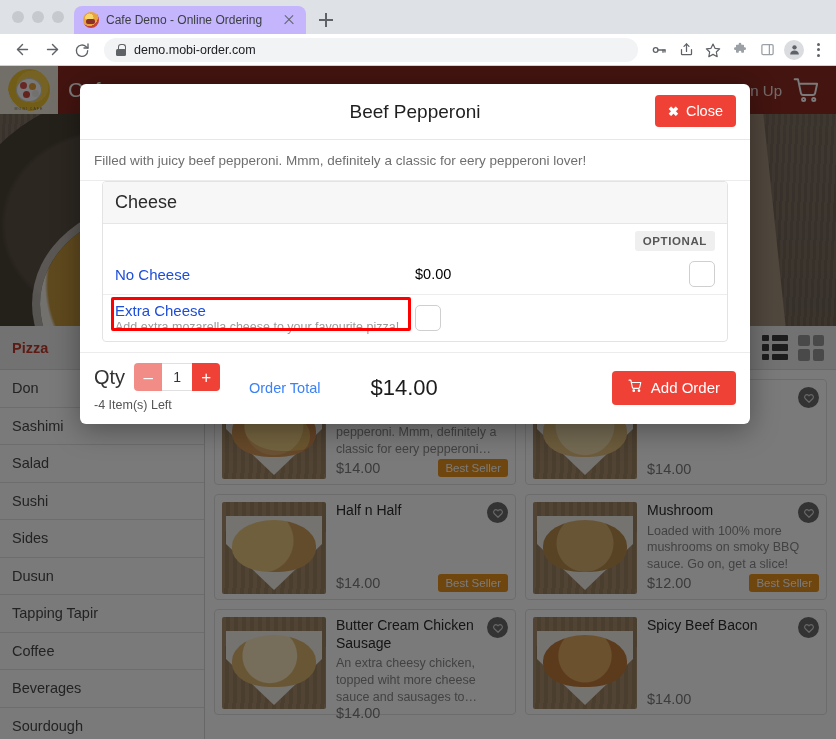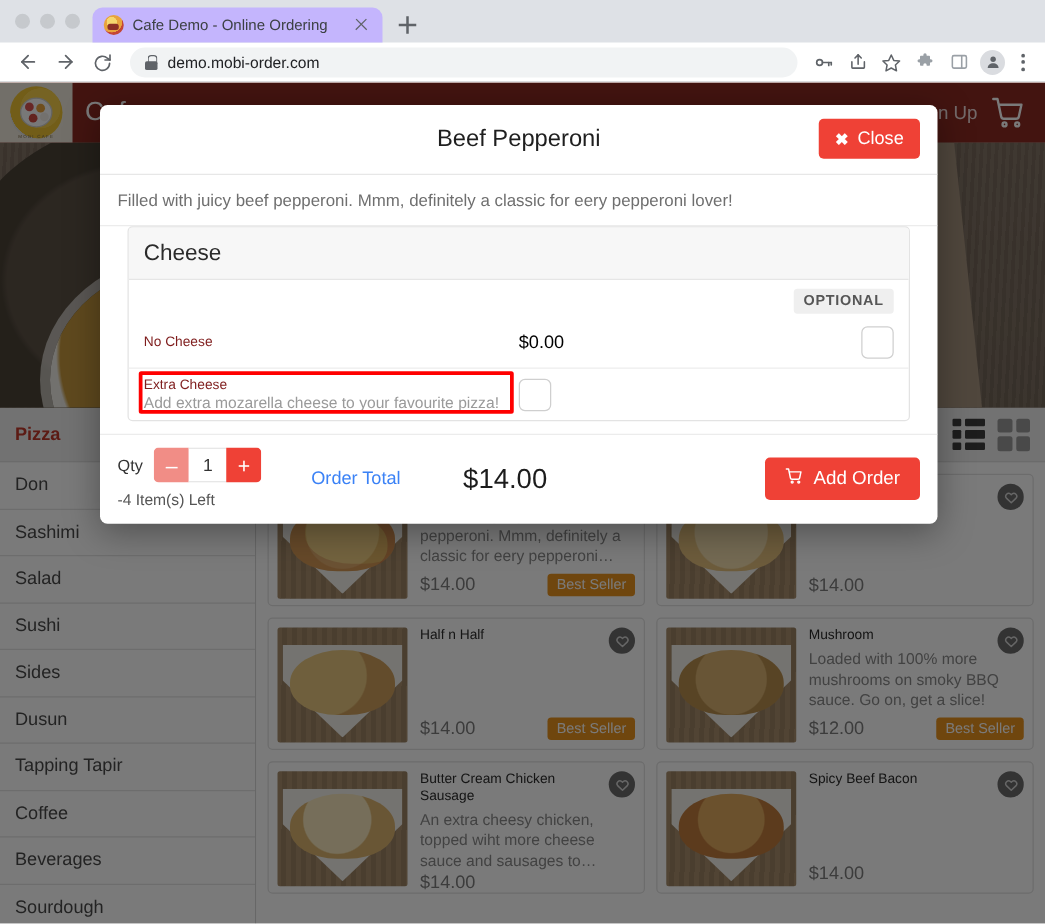--- a/index.html
+++ b/index.html
@@ -195,21 +195,21 @@
   }
   .pie.pepperoni { background: radial-gradient(circle at 50% 40%, #f0cf84 0 55%, #e0b463 57% 100%);
     box-shadow: inset -6px 4px 0 rgba(180,70,50,.35), inset 12px -6px 0 rgba(190,90,60,.3); }
   .pie.ham { background: radial-gradient(circle at 50% 40%, #f2ddae 0 55%, #e4c07e 57% 100%); }
   .pie.halfnhalf { background: radial-gradient(circle at 35% 40%, #e8c77f 0 50%, #cf9f5c 52% 100%); }
   .pie.mushroom { background: radial-gradient(circle at 50% 45%, #d9b271 0 55%, #b98f4f 57% 100%); }
   .pie.butter { background: radial-gradient(circle at 45% 40%, #f6e7bc 0 48%, #dcb46f 50% 100%); }
   .pie.spicy { background: radial-gradient(circle at 50% 40%, #e0a95e 0 50%, #c07b3d 52% 100%); }
 
   .card-body { flex: 1; min-width: 0; position: relative; display:flex; flex-direction:column; }
-  .card-title { font-size: 11px; color: #2d2d2d; line-height: 1.25; padding-right: 26px; }
+  .card-title { font-size: 14px; color: #2d2d2d; line-height: 1.25; padding-right: 26px; }
   .card-desc { font-size: 12.5px; color: #8b8b8b; line-height: 1.34; margin-top: 3px; }
   .card-foot { margin-top: auto; display: flex; align-items: center; justify-content: space-between; }
   .card-price { font-size: 14.5px; color: #7d7d7d; }
   .badge-best {
     background: #e8921f; color: #fff; font-size: 11.5px;
     padding: 3px 7px; border-radius: 3px; white-space: nowrap;
   }
   .heart {
     position: absolute; right: 0; top: 0; width: 21px; height: 21px; border-radius: 50%;
     background: #6b6b6b; display: flex; align-items: center; justify-content: center; cursor: pointer;
@@ -254,40 +254,40 @@
   .flag-optional {
     background: #efefef; color: #565656; font-size: 11.5px; font-weight: bold;
     letter-spacing: .6px; padding: 4px 8px; border-radius: 3px;
   }
   .opt-row {
     display: flex; align-items: center; padding: 7px 12px;
     border-top: 1px solid #ededed; position: relative;
   }
   .opt-row:first-of-type { border-top: none; }
   .opt-name-wrap { width: 300px; }
-  .opt-name { font-size: 11px; color: #7f1d1d; }
+  .opt-name { font-size: 15px; color: #1d4ed8; }
   .opt-sub { font-size: 12.5px; color: #9a9a9a; margin-top: 1px; }
   .opt-price { flex: 1; font-size: 14.5px; color: #000000; }
   .opt-price.paid { color: #2d2d2d; }
   .opt-check {
     width: 26px; height: 26px; border: 1px solid #cfcfcf; border-radius: 5px;
     background: #fff; cursor: pointer; flex: none;
   }
   .hl-box {
     position: absolute; left: 8px; top: 2px; width: 300px; height: 34px;
     border: 3px solid #ff0000; border-radius: 2px; pointer-events: none;
   }
 
   .modal-foot {
     border-top: 1px solid #ececec; padding: 10px 14px 12px;
     display: flex; align-items: flex-start; gap: 20px;
   }
   .qty-col { width: 135px; }
   .qty-row { display: flex; align-items: center; gap: 9px; }
-  .qty-lbl { font-size: 13px; color: #333; }
+  .qty-lbl { font-size: 20px; color: #333; }
   .stepper { display: flex; align-items: stretch; border-radius: 4px; overflow: hidden; }
   .step-btn {
     width: 28px; height: 28px; border: none; cursor: pointer; color: #fff;
     font-size: 17px; line-height: 1; display: flex; align-items: center; justify-content: center;
     font-family: inherit;
   }
   .step-minus { background: #f18d86; }
   .step-plus { background: #ef4136; }
   .qty-val {
     width: 30px; height: 28px; background: #fff; border-top: 1px solid #e0e0e0;

